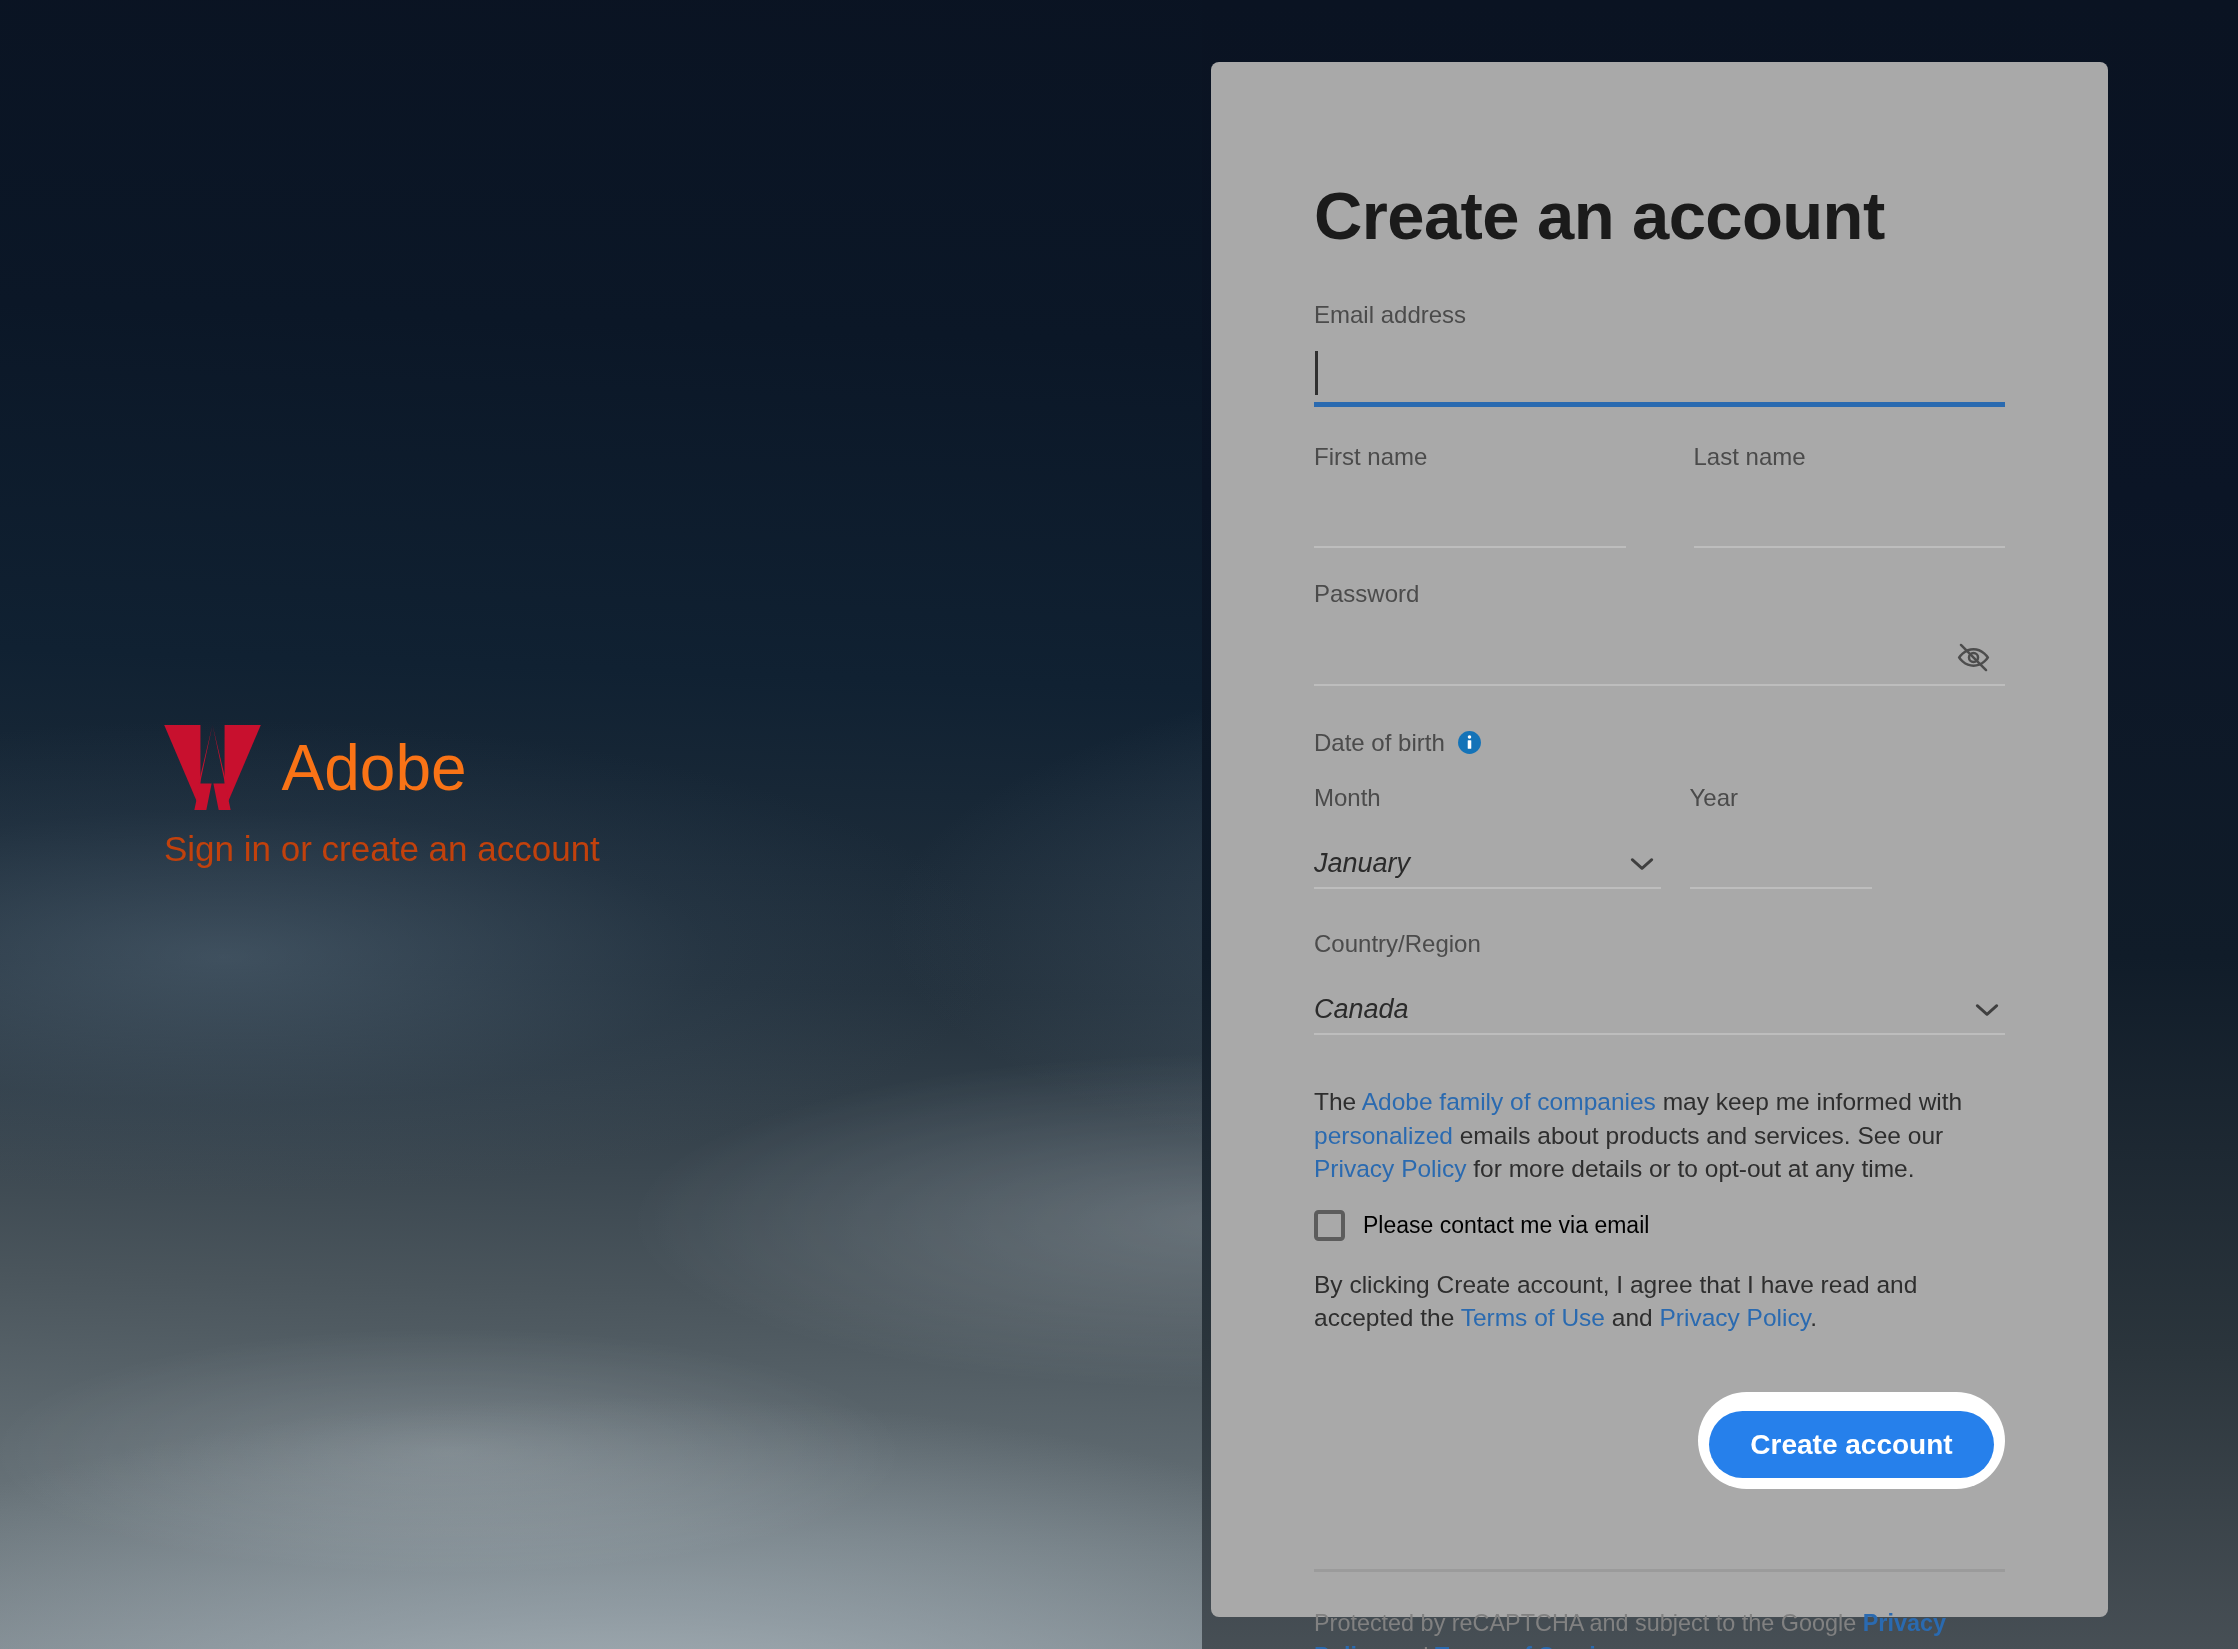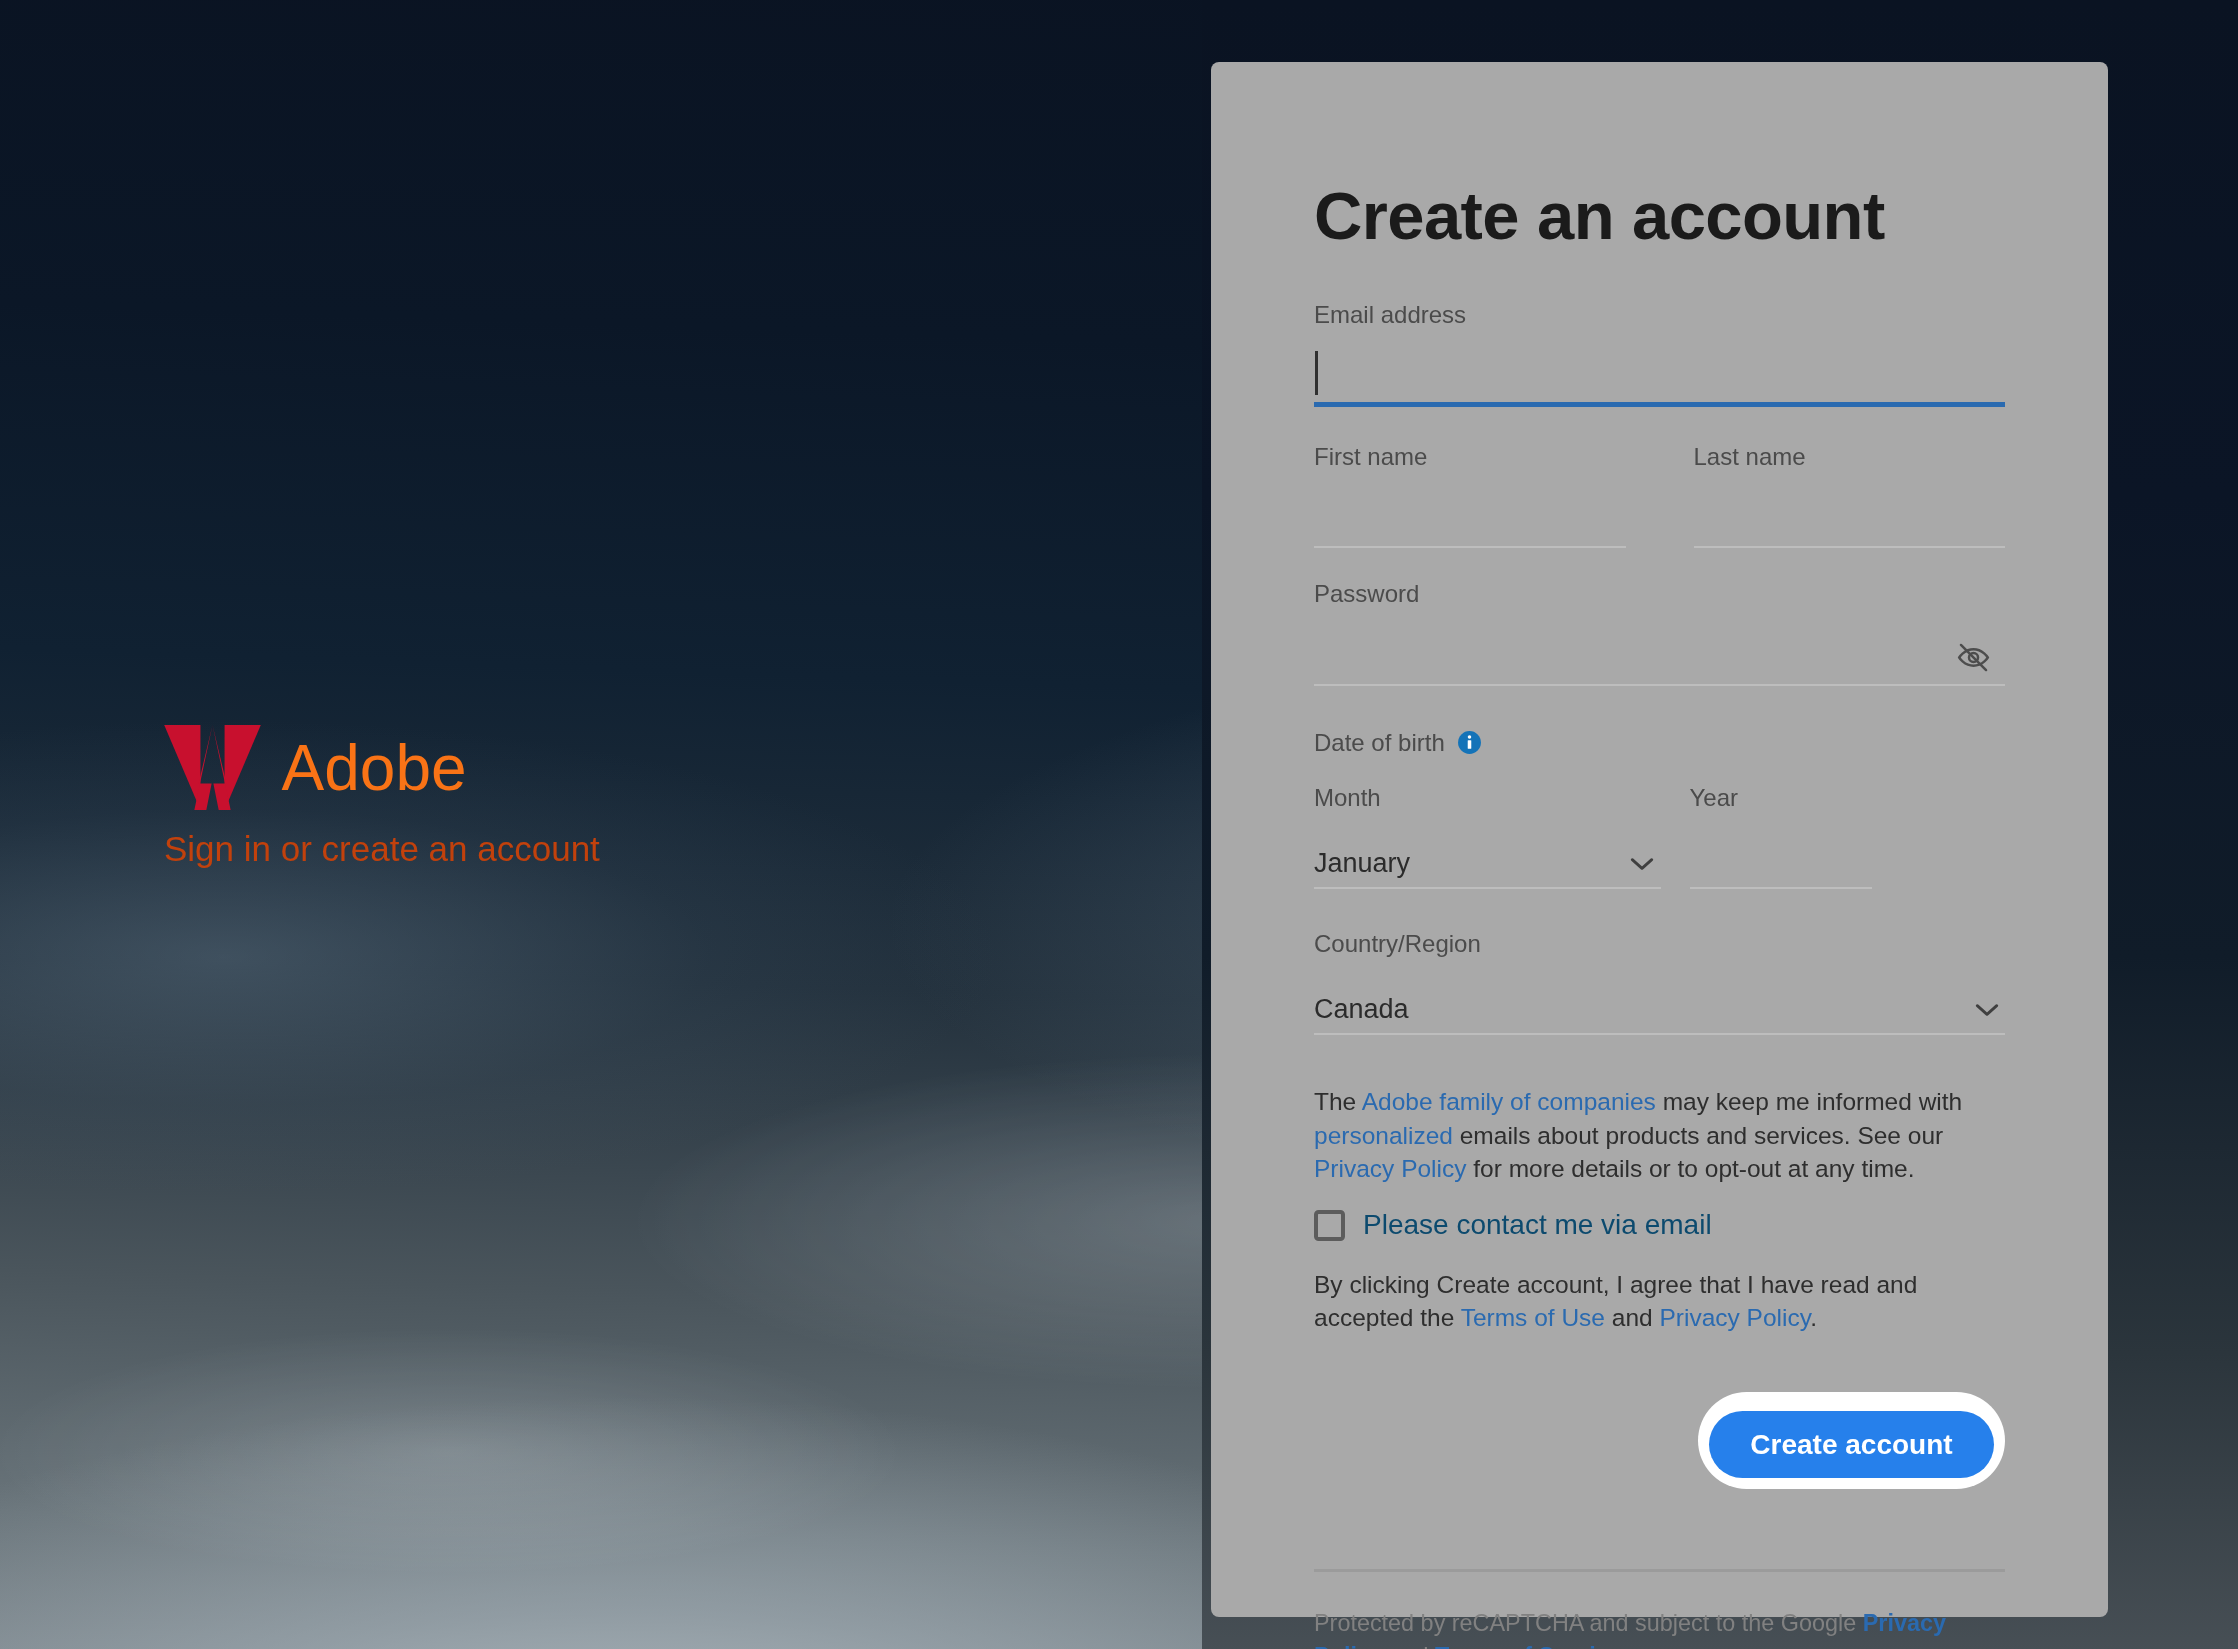--- a/index.html
+++ b/index.html
@@ -101,20 +101,21 @@
   
   .field-label {
     font-size: 24px;
     color: #4b4b4b;
     line-height: 1;
   }
   .underline-field {
     position: relative;
     height: 64px;
     border-bottom: 2.8px solid #bdbdbd;
+    font-style: italic;
   }
   .underline-field.focused { border-bottom: 5.1px solid #2a6ab0; }
   .field-value {
     position: absolute;
     left: 0;
     bottom: 10.3px;
     font-size: 27px;
     color: #2b2b2b;
     line-height: 1;
   }
@@ -196,21 +197,21 @@
   }
   #contact-checkbox {
     width: 31px;
     height: 31px;
     border: 4px solid #5c5c5c;
     border-radius: 4.6px;
     background: transparent;
     flex: none;
     cursor: pointer;
   }
-  #contact-label { font-size: 28px; color: #0c4a6e; line-height: 1; cursor: pointer; }
+  #contact-label { font-size: 23px; color: #000000; line-height: 1; cursor: pointer; }
 
   #terms-text { margin-top: 27px; }
 
   
   #submit-row {
     margin-top: 57px;
     display: flex;
     justify-content: flex-end;
   }
   #create-account-focus {

